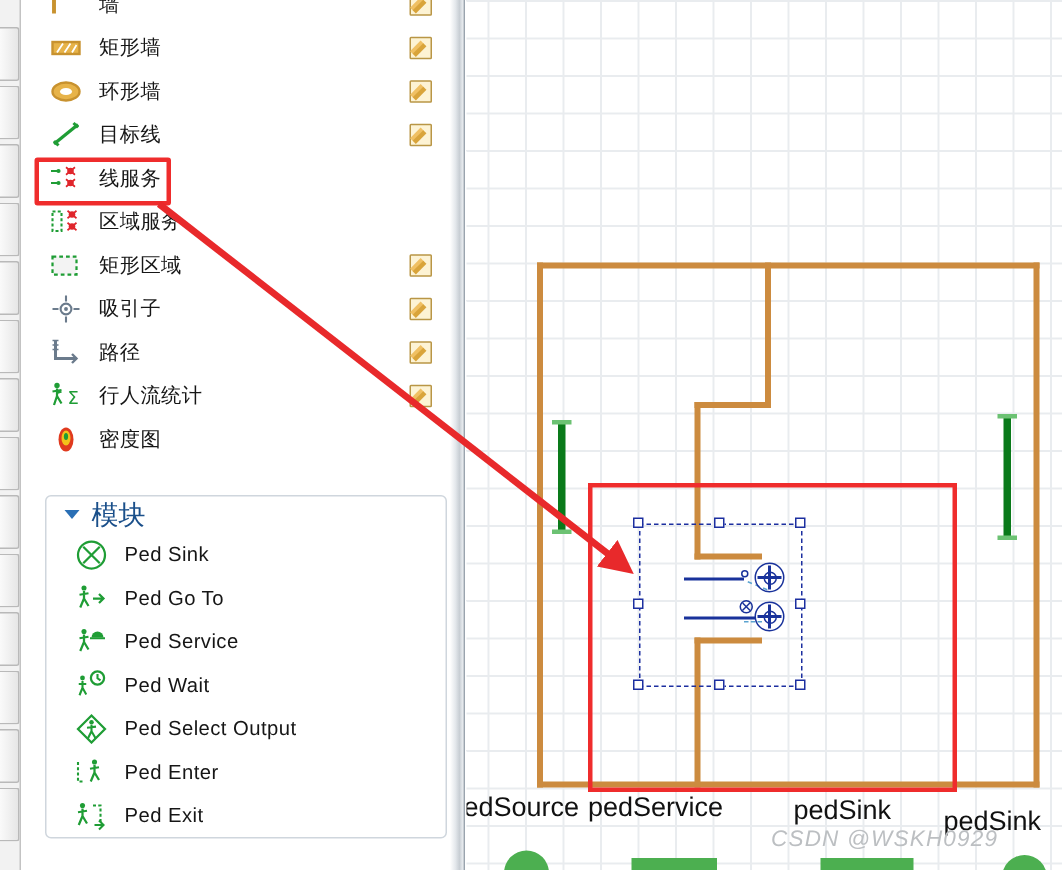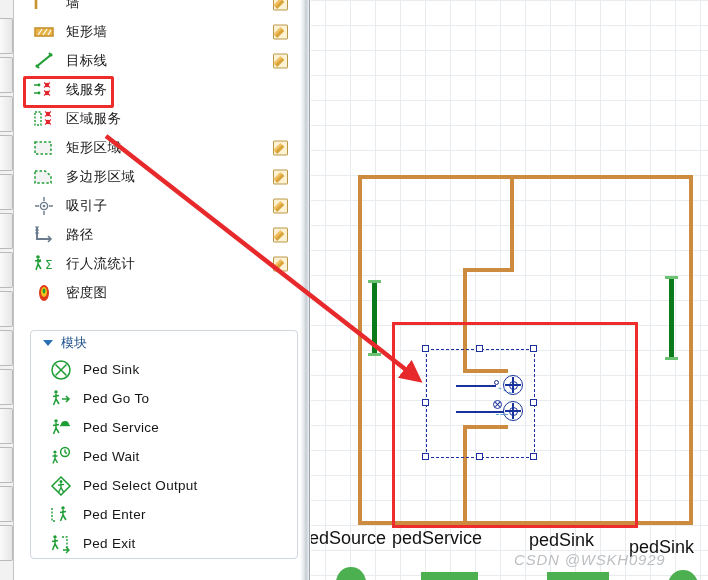--- a/index.html
+++ b/index.html
@@ -98,21 +98,21 @@
     width: 268px;
     border: 1px solid #cfd6dd;
     border-radius: 4px;
     background: #ffffff;
   }
   .group-header {
     height: 24px;
     display: flex;
     align-items: center;
     padding-left: 12px;
-    font-size: 13px;
+    font-size: 18px;
     color: #1a4f8a;
     font-family: "DejaVu Sans", "Liberation Sans", sans-serif;
   }
   .tri {
     width: 0; height: 0;
     border-left: 5px solid transparent;
     border-right: 5px solid transparent;
     border-top: 6px solid #2a6fb5;
     margin-right: 8px;
   }
@@ -271,20 +271,30 @@
           <span class="pal-edit"></span>
         </div>
         <div class="pal-row">
           <span class="pal-icon">
             <svg width="24" height="21" viewBox="0 0 24 21" style="display:block">
               <rect x="3" y="7" width="18" height="8" fill="#e7b349" stroke="#c8922f" stroke-width="1.6"></rect>
               <path d="M6 14 L10 8 M11 14 L15 8 M16 14 L19 9" stroke="#fff" stroke-width="1.2"></path>
             </svg>
           </span>
           <span class="pal-label cn">矩形墙</span>
+          <span class="pal-edit"></span>
+        </div>
+        <div class="pal-row">
+          <span class="pal-icon">
+            <svg width="24" height="21" viewBox="0 0 24 21" style="display:block">
+              <ellipse cx="12" cy="11" rx="9" ry="6" fill="#e7b349" stroke="#c8922f" stroke-width="1.6"></ellipse>
+              <ellipse cx="12" cy="11" rx="4" ry="2.4" fill="#fff"></ellipse>
+            </svg>
+          </span>
+          <span class="pal-label cn">环形墙</span>
           <span class="pal-edit"></span>
         </div>
         <div class="pal-row">
           <span class="pal-icon">
             <svg width="24" height="21" viewBox="0 0 24 21" style="display:block">
               <line x1="4" y1="17" x2="20" y2="4" stroke="#1f9d35" stroke-width="2.2"></line>
               <line x1="4" y1="15" x2="7" y2="18" stroke="#1f9d35" stroke-width="2"></line>
               <line x1="17" y1="3" x2="20" y2="6" stroke="#1f9d35" stroke-width="2"></line>
             </svg>
           </span>
@@ -332,29 +342,20 @@
             <svg width="24" height="21" viewBox="0 0 24 21" style="display:block">
               <rect x="3" y="5" width="16" height="12" fill="#f3f3f3" stroke="#1f9d35" stroke-width="1.5" stroke-dasharray="2.5 2"></rect>
             </svg>
           </span>
           <span class="pal-label cn">矩形区域</span>
           <span class="pal-edit"></span>
         </div>
         <div class="pal-row">
           <span class="pal-icon">
             <svg width="24" height="21" viewBox="0 0 24 21" style="display:block">
-              <path d="M3 5 H13 L19 10 V17 H3 Z" fill="#f3f3f3" stroke="#1f9d35" stroke-width="1.5" stroke-dasharray="2.5 2"></path>
-            </svg>
-          </span>
-          <span class="pal-label cn">多边形区域</span>
-          <span class="pal-edit"></span>
-        </div>
-        <div class="pal-row">
-          <span class="pal-icon">
-            <svg width="24" height="21" viewBox="0 0 24 21" style="display:block">
               <circle cx="12" cy="11" r="3.6" fill="none" stroke="#6b7b8c" stroke-width="1.4"></circle>
               <circle cx="12" cy="11" r="1.3" fill="#6b7b8c"></circle>
               <path d="M12 2v4M12 16v4M3 11h4M17 11h4" stroke="#6b7b8c" stroke-width="1.4"></path>
             </svg>
           </span>
           <span class="pal-label cn">吸引子</span>
           <span class="pal-edit"></span>
         </div>
         <div class="pal-row">
           <span class="pal-icon">

